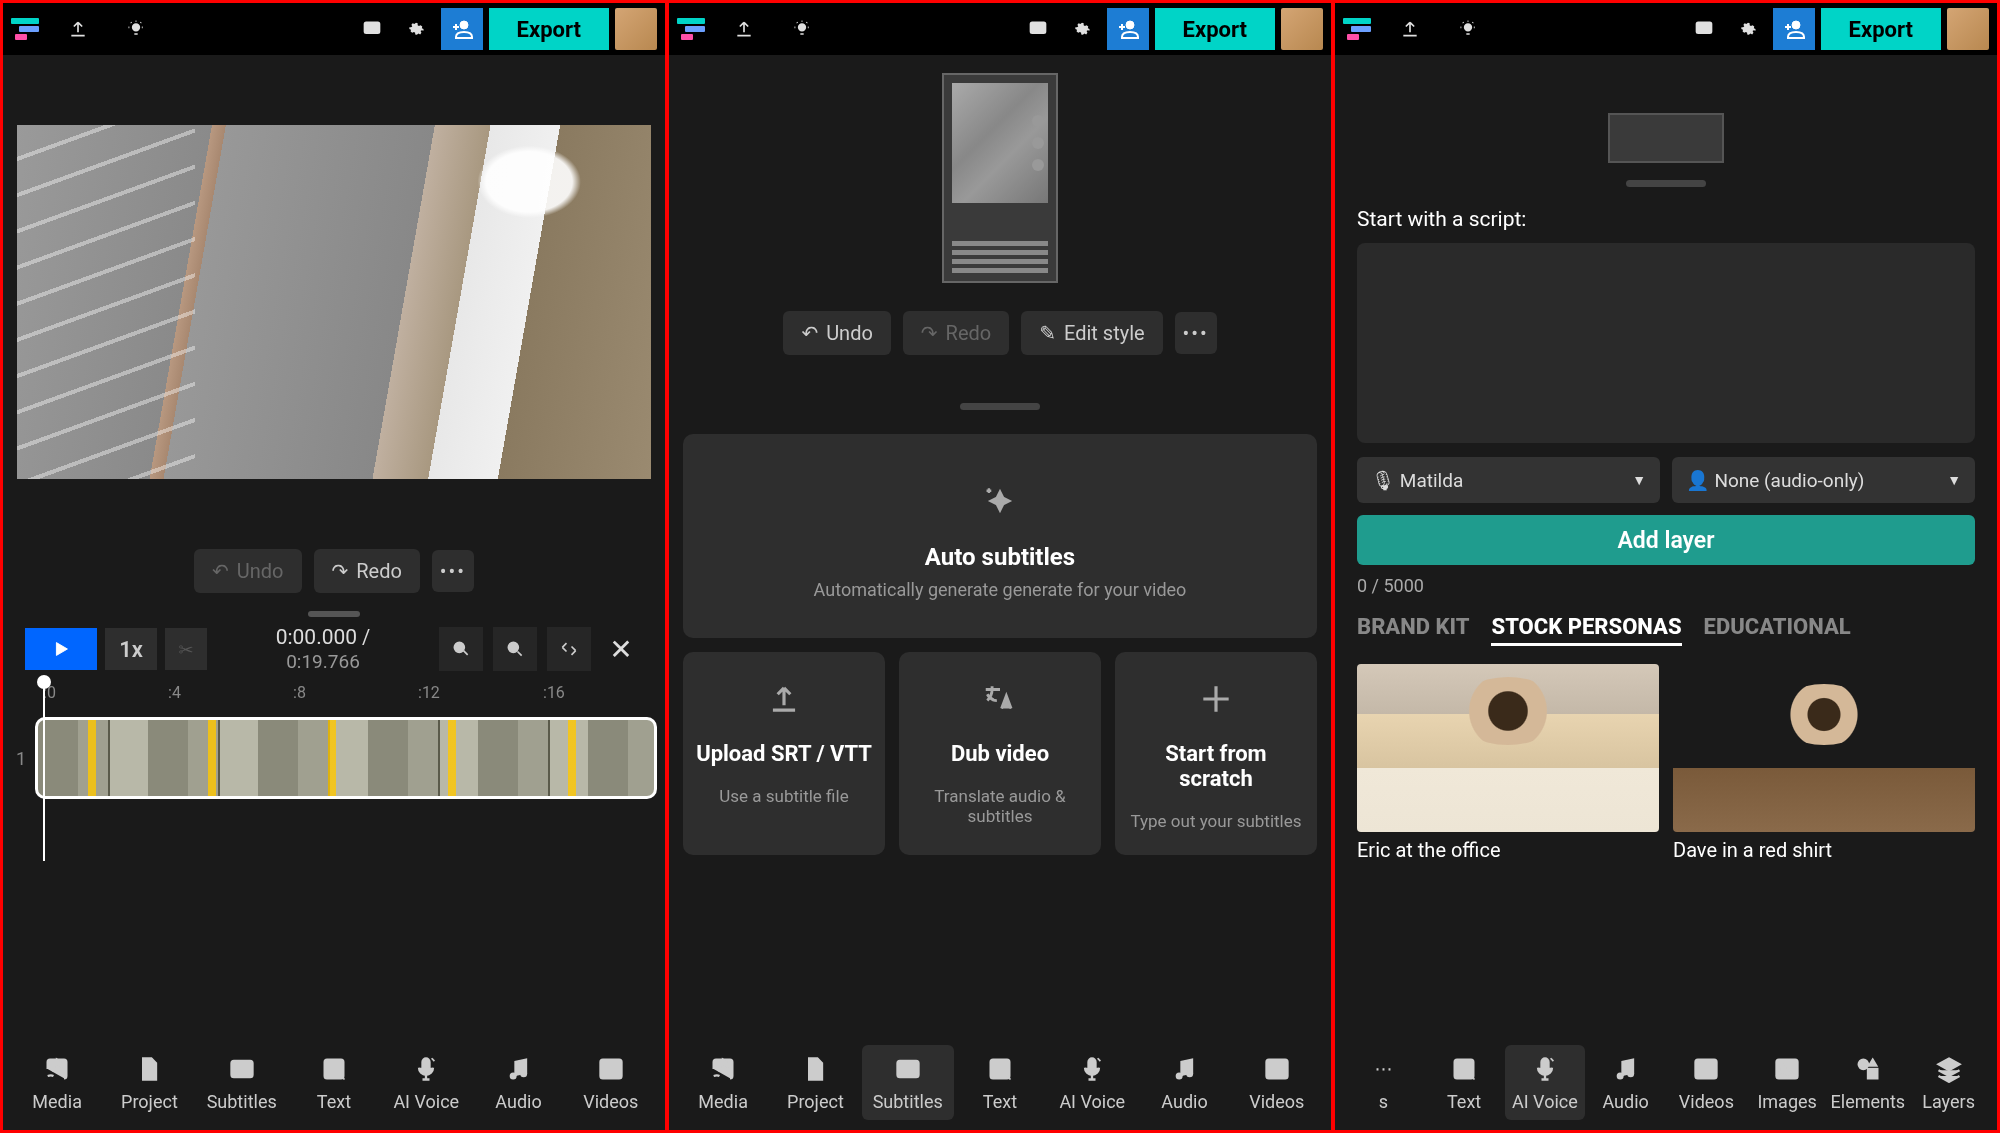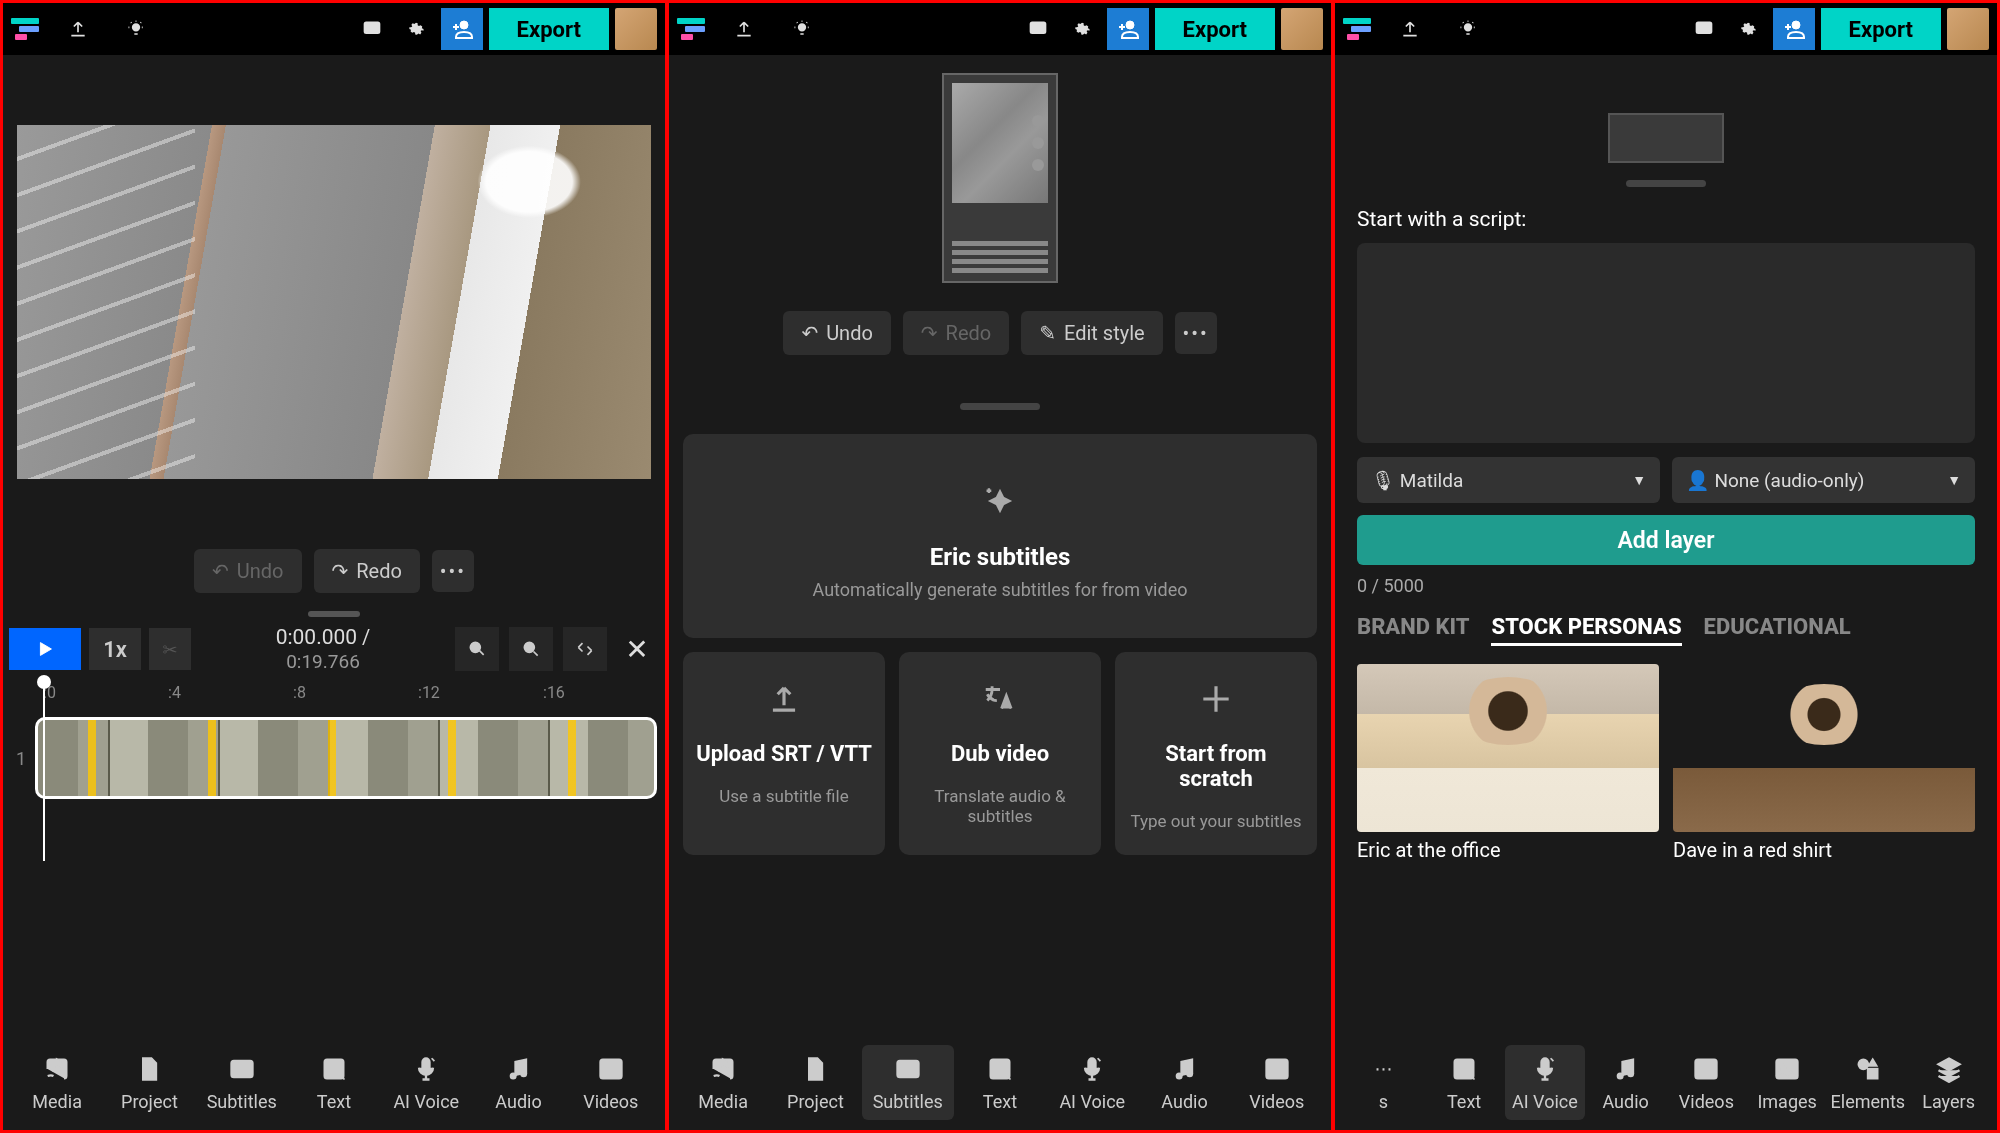--- a/index.html
+++ b/index.html
@@ -20,21 +20,21 @@
 
 
 .preview1 { margin: 70px 14px 0; height: 354px; background: linear-gradient(100deg, #9a9a9a 0%, #8a8a8a 28%, #b89880 28%, #a88870 30%, #989898 30%, #888888 60%, #c0b0a0 60%, #a89880 68%, #e8e8e8 68%, #f0f0f0 78%, #8a7a60 78%, #9a8a70 100%); position: relative; }
 .preview1::before { content:""; position:absolute; left:0; top:0; width:28%; height:100%; background: repeating-linear-gradient(160deg, transparent 0 30px, rgba(255,255,255,.4) 30px 34px); }
 .preview1::after { content:""; position:absolute; right:0; top:0; width:32%; height:40%; background: radial-gradient(ellipse at 40% 40%, rgba(255,255,255,.9) 0 25%, transparent 30%); }
 .controls-row { display: flex; align-items: center; justify-content: center; gap: 12px; margin-top: 70px; }
 .ctrl-btn { background: #2e2e2e; color: #ccc; border: none; padding: 10px 18px; border-radius: 6px; font-size: 20px; cursor: pointer; display: flex; align-items: center; gap: 8px; }
 .ctrl-btn.disabled { color: #666; }
 .more-btn { background: #2e2e2e; width: 42px; height: 42px; border: none; border-radius: 6px; color: #ccc; cursor: pointer; font-size: 20px; display: flex; align-items: center; justify-content: center; letter-spacing: 2px; }
 .handle { width: 52px; height: 6px; background: #555; border-radius: 3px; margin: 18px auto 0; }
-.transport { display: flex; align-items: center; gap: 8px; padding: 8px 6px; }
+.transport { display: flex; align-items: center; gap: 8px; padding: 8px 22px; }
 .play-btn { background: #0066ff; color: #fff; width: 72px; height: 42px; border: none; font-size: 22px; cursor:pointer; display:flex; align-items:center; justify-content:center; }
 .speed-btn { background: #2e2e2e; color: #ccc; width: 52px; height: 42px; border: none; font-size: 22px; font-weight: 600; cursor:pointer; }
 .cut-btn { background: #2e2e2e; color: #555; width: 42px; height: 42px; border: none; font-size: 18px; cursor:pointer; }
 .time-block { flex: 1; text-align: center; color: #ddd; font-size: 20px; }
 .time-block .t1 { font-size: 21px; }
 .time-block .t2 { font-size: 19px; color: #999; }
 .zoom-btns { display: flex; gap: 10px; }
 .t-icon-btn { background: #262626; color: #ccc; width: 44px; height: 44px; border: none; font-size: 20px; cursor:pointer; display:flex; align-items:center; justify-content:center; }
 .close-btn { background: none; color:#ddd; width:44px; height:44px; border:none; font-size:28px; cursor:pointer; }
 .ruler { display:flex; padding: 2px 14px 0 40px; position: relative; color:#888; font-size:16px; height:24px; }
@@ -339,22 +339,22 @@
           <span>Edit style</span>
         </button>
       <button class="more-btn">•••</button>
     </div>
     <div class="panel-handle2"></div>
     <div class="card card-big">
       <span class="ic"><svg viewBox="0 0 24 24" fill="none" stroke-width="1.5">
             <path d="M12 6l2 4 4 2-4 2-2 4-2-4-4-2 4-2z"></path>
             <path d="M5 4v3M3.5 5.5h3"></path>
           </svg></span>
-      <h3>Eric subtitles</h3>
-      <p>Automatically generate subtitles for from video</p>
+      <h3>Auto subtitles</h3>
+      <p>Automatically generate generate for your video</p>
     </div>
     <div class="card-row">
       <div class="card">
         <span class="ic"><svg viewBox="0 0 24 24" fill="none" stroke-width="2">
               <path d="M12 16V5m0 0l-4 4m4-4l4 4M5 19h14"></path>
             </svg></span>
         <h3>Upload SRT / VTT</h3>
         <p>Use a subtitle file</p>
       </div>
       <div class="card">

